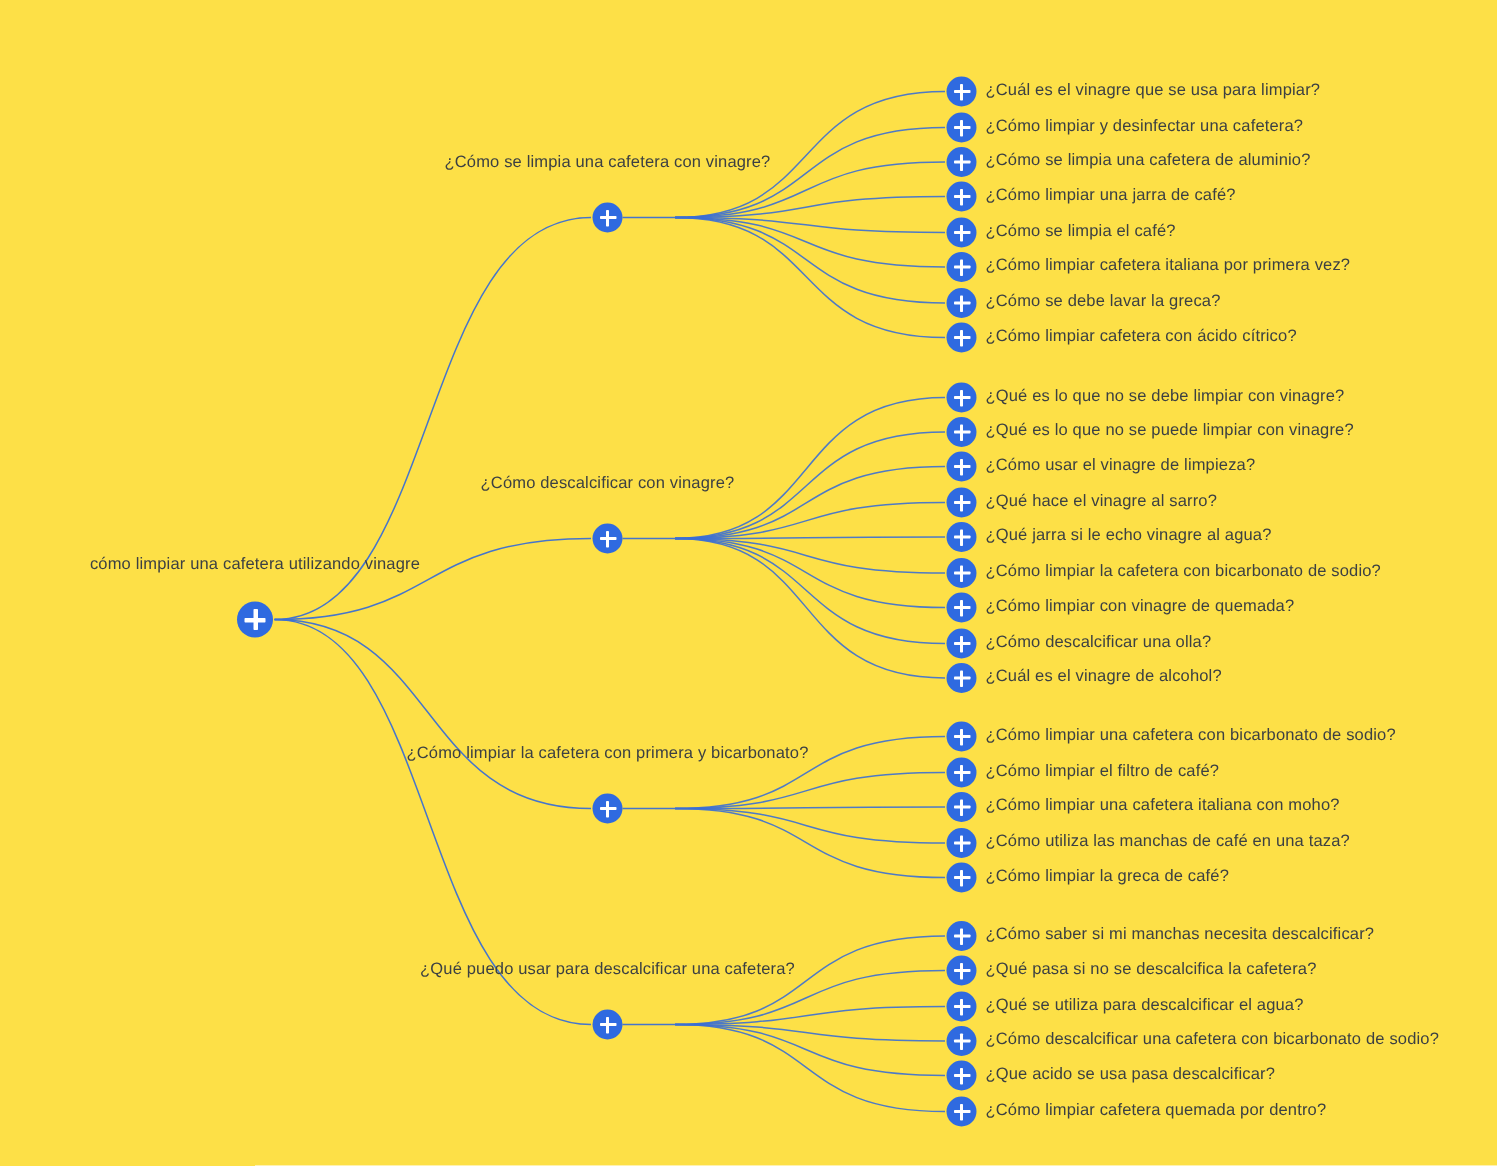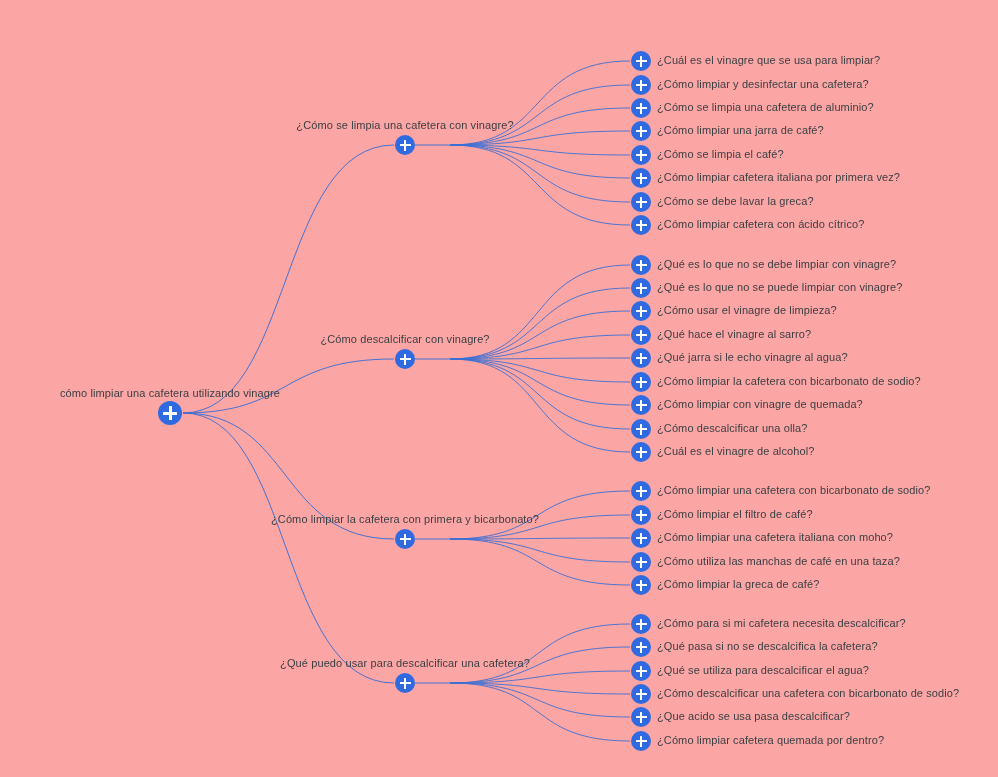--- a/index.html
+++ b/index.html
@@ -9,21 +9,21 @@
   }
   body {
     font-family: "Liberation Sans", sans-serif;
     -webkit-font-smoothing: antialiased;
   }
   #mindmap {
     position: relative;
     width: 998px;
     height: 777px;
     overflow: hidden;
-    background: #fca5a5;
+    background: #fde047;
   }
   #edges {
     position: absolute;
     left: 0;
     top: 0;
     width: 998px;
     height: 777px;
     pointer-events: none;
   }
   .node {
@@ -79,21 +79,21 @@
     white-space: nowrap;
     letter-spacing: 0.01em;
   }
   
   .lbl-right {
     left: 16px;
     top: -7px;
   }
   
   .lbl-above {
-    bottom: 13px;
+    bottom: 30px;
     left: 50%;
     transform: translateX(-50%);
   }
 </style>
 </head>
 <body>
 
 <div id="mindmap">
   <svg id="edges" viewBox="0 0 998 777" xmlns="http://www.w3.org/2000/svg">
       <path d="M183,413 C292.72,413 277.95,145 394,145" fill="none" stroke="#3b6fd4" stroke-width="1" stroke-opacity="0.95"></path>
@@ -229,21 +229,21 @@
       <div class="node sz-sm" style="left: 641px; top: 585px;">
         <div class="node-icon"></div>
         <div class="node-label lbl-right">¿Cómo limpiar la greca de café?</div>
       </div>
       <div class="node sz-sm" style="left: 405px; top: 539px;">
         <div class="node-icon"></div>
         <div class="node-label lbl-above">¿Cómo limpiar la cafetera con primera y bicarbonato?</div>
       </div>
       <div class="node sz-sm" style="left: 641px; top: 624px;">
         <div class="node-icon"></div>
-        <div class="node-label lbl-right">¿Cómo para si mi cafetera necesita descalcificar?</div>
+        <div class="node-label lbl-right">¿Cómo saber si mi manchas necesita descalcificar?</div>
       </div>
       <div class="node sz-sm" style="left: 641px; top: 647px;">
         <div class="node-icon"></div>
         <div class="node-label lbl-right">¿Qué pasa si no se descalcifica la cafetera?</div>
       </div>
       <div class="node sz-sm" style="left: 641px; top: 671px;">
         <div class="node-icon"></div>
         <div class="node-label lbl-right">¿Qué se utiliza para descalcificar el agua?</div>
       </div>
       <div class="node sz-sm" style="left: 641px; top: 694px;">

